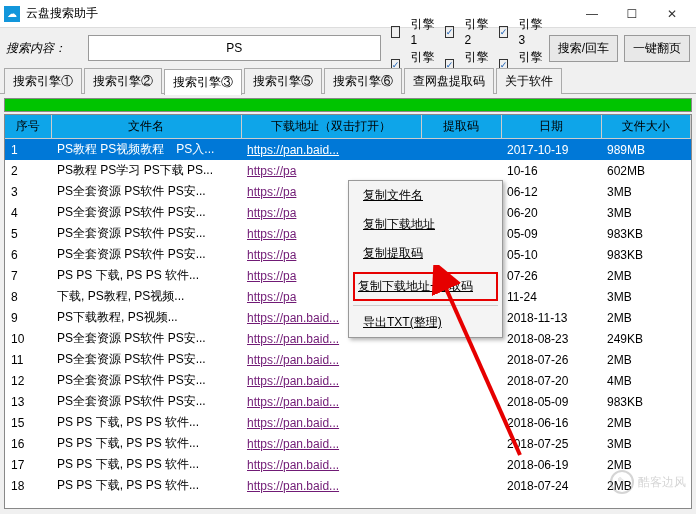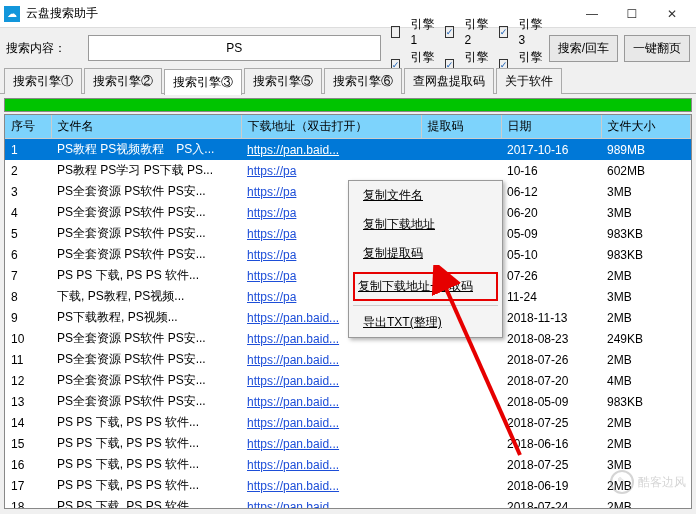--- a/index.html
+++ b/index.html
@@ -3,38 +3,38 @@
 <meta charset="utf-8">
 <style>
 * { margin: 0; padding: 0; box-sizing: border-box; font-family: "Microsoft YaHei", sans-serif; font-size: 12px; }
 body { background: #f0f0f0; width: 696px; height: 514px; overflow: hidden; position: relative; }
 .titlebar { height: 28px; background: #fff; display: flex; align-items: center; padding: 0 4px; border-bottom: 1px solid #ddd; }
 .titlebar .icon { width: 16px; height: 16px; background: #1296db; margin-right: 6px; display: flex; align-items: center; justify-content: center; color: #fff; font-size: 10px; }
 .titlebar .title { flex: 1; font-family: Liberation Serif, serif; }
 .winbtns { display: flex; }
 .winbtn { width: 40px; height: 28px; display: flex; align-items: center; justify-content: center; color: #333; }
 .toolbar { height: 40px; background: #f0f0f0; display: flex; align-items: center; padding: 4px 6px; gap: 6px; }
-.toolbar-label { white-space: nowrap; margin-right: 16px; }
+.toolbar-label { white-space: nowrap; margin-right: 16px; font-style: italic; }
 .search-input { width: 340px; height: 26px; border: 1px solid #999; background: #fff; text-align: center; padding: 0 6px; }
 .engines { display: grid; grid-template-columns: repeat(3, auto); gap: 2px 10px; margin-left: 4px; }
 .engine-cb { display: flex; align-items: center; gap: 10px; }
 .cb { width: 12px; height: 12px; border: 1px solid #333; display: inline-flex; align-items: center; justify-content: center; font-size: 9px; color: #1a5fb4; }
 .btn { border: 1px solid #999; background: #e8e8e8; padding: 4px 8px; white-space: nowrap; }
 .tabs { height: 26px; display: flex; align-items: flex-start; padding: 0 4px; background: #f0f0f0; border-bottom: 1px solid #aaa; }
 .tab { padding: 4px 8px; border: 1px solid #aaa; border-bottom: none; background: #f0f0f0; margin-right: 2px; position: relative; }
 .tab.active { background: #fff; top: 1px; }
 .content { padding: 4px; background: #f0f0f0; }
 .greenbar { height: 14px; background: #00c400; border: 1px solid #888; }
 .table-wrap { border: 1px solid #888; background: #fff; margin-top: 2px; height: 395px; overflow: hidden; position: relative; }
 table { width: 100%; border-collapse: collapse; table-layout: fixed; }
-th { text-align: left; padding: 3px 6px; border-right: 1px solid #ccc; border-bottom: 1px solid #ccc; background: #7dd3fc; font-weight: normal; white-space: nowrap; overflow: hidden; }
+th { text-align: center; padding: 3px 6px; border-right: 1px solid #ccc; border-bottom: 1px solid #ccc; background: #0ea5e9; font-weight: normal; white-space: nowrap; overflow: hidden; }
 td { padding: 2px 6px; white-space: nowrap; overflow: hidden; text-overflow: ellipsis; }
 tr.selected td { background: #0078d7; color: #fff; }
 tr.selected td a { color: #fff; }
-td a { color: #1d4ed8; text-decoration: underline; }
+td a { color: #701a75; text-decoration: underline; }
 .ctxmenu { position: absolute; background: #f4f4f4; border: 1px solid #999; box-shadow: 2px 2px 4px rgba(0,0,0,0.3); z-index: 10; width: 155px; text-decoration: underline; }
 .ctxmenu-item { padding: 6px 14px; }
 .ctxmenu-sep { height: 1px; background: #ccc; margin: 2px 4px; }
 .ctxmenu-hl { border: 2px solid #e60000; margin: 4px 4px; padding: 4px 3px; }
 .arrow { position: absolute; z-index: 15; pointer-events: none; }
 .watermark { position: absolute; bottom: 20px; right: 10px; opacity: 0.35; font-size: 16px; color: #888; display: flex; align-items: center; gap: 4px; }
 .watermark .wicon { width: 24px; height: 24px; border: 2px solid #888; border-radius: 50%; display: flex; align-items: center; justify-content: center; }
 </style>
 </head>
 <body>
@@ -113,21 +113,21 @@
         <th>日期</th>
         <th>文件大小</th>
       </tr>
         </thead>
       <tbody id="tbody">
           <tr class="selected">
             <td>1</td>
             <td>PS教程 PS视频教程　PS入...</td>
             <td><a>https://pan.baid...</a></td>
             <td></td>
-            <td>2017-10-16</td>
+            <td>2017-10-19</td>
             <td>989MB</td>
           </tr>
           <tr>
             <td>2</td>
             <td>PS教程 PS学习 PS下载 PS...</td>
             <td><a>https://pa</a></td>
             <td></td>
             <td>10-16</td>
             <td>602MB</td>
           </tr>
@@ -211,28 +211,20 @@
             <td>2018-07-20</td>
             <td>4MB</td>
           </tr>
           <tr>
             <td>13</td>
             <td>PS全套资源 PS软件 PS安...</td>
             <td><a>https://pan.baid...</a></td>
             <td></td>
             <td>2018-05-09</td>
             <td>983KB</td>
-          </tr>
-          <tr>
-            <td>14</td>
-            <td>PS PS 下载, PS PS 软件...</td>
-            <td><a>https://pan.baid...</a></td>
-            <td></td>
-            <td>2018-07-25</td>
-            <td>2MB</td>
           </tr>
           <tr>
             <td>15</td>
             <td>PS PS 下载, PS PS 软件...</td>
             <td><a>https://pan.baid...</a></td>
             <td></td>
             <td>2018-06-16</td>
             <td>2MB</td>
           </tr>
           <tr>

